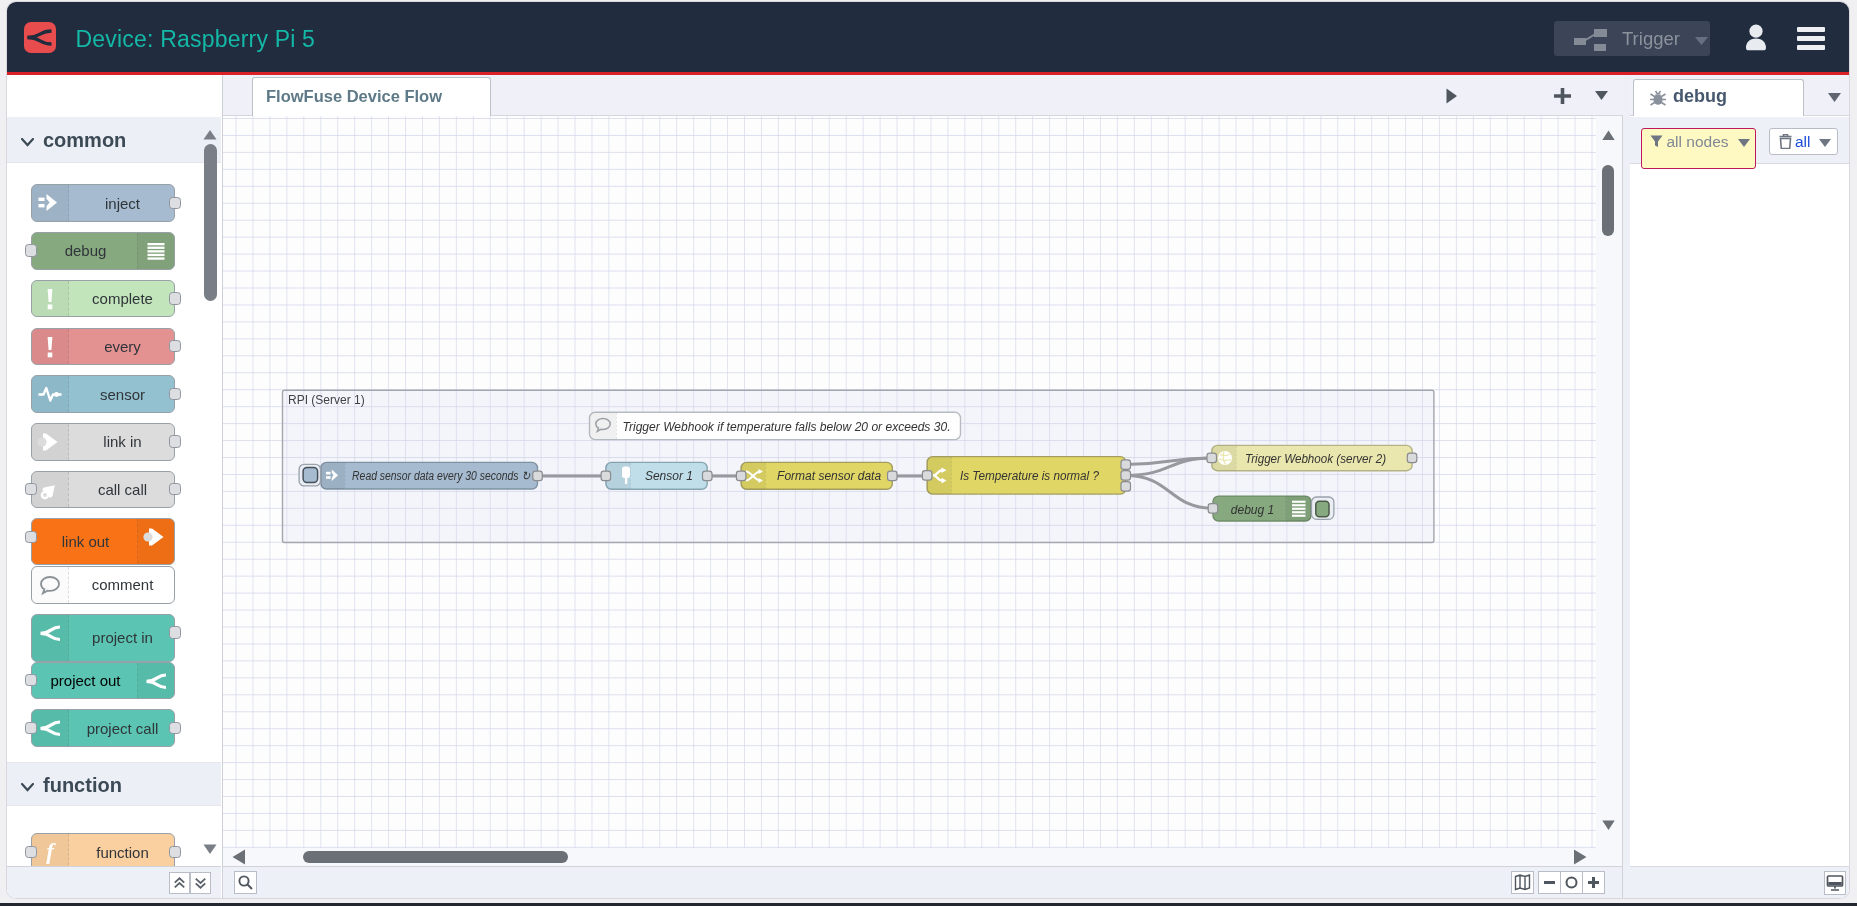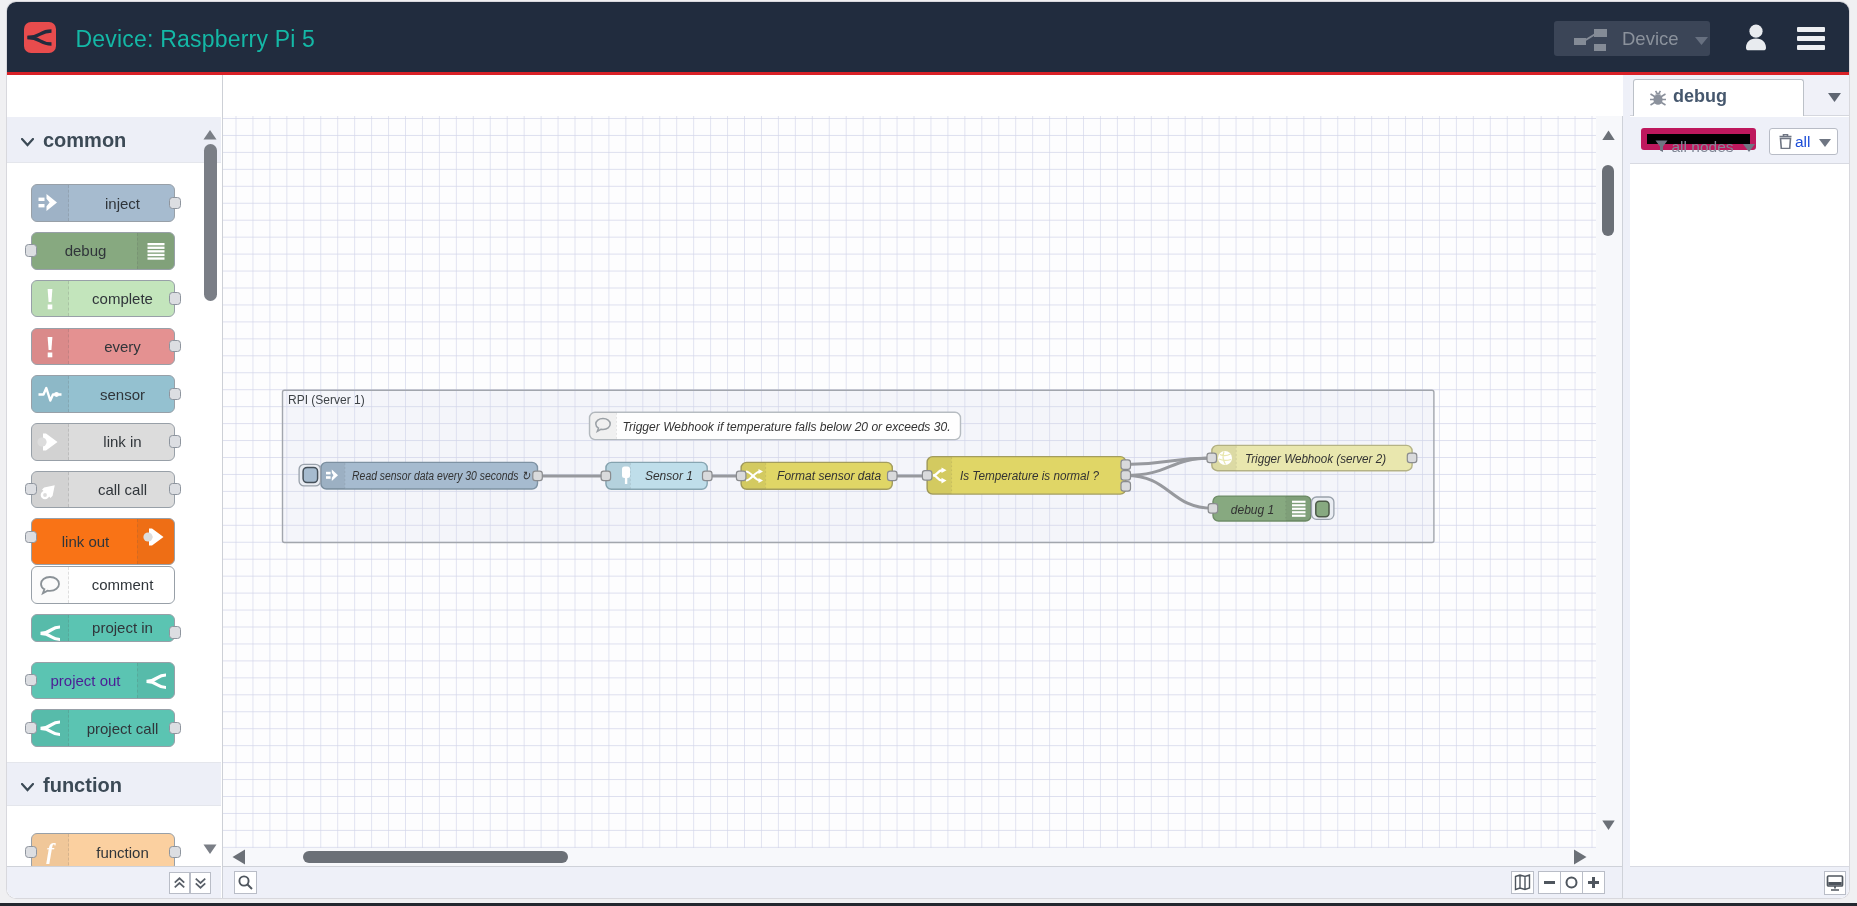--- a/index.html
+++ b/index.html
@@ -21,21 +21,21 @@
   <div class="abs" style="left:68.5px;top:24px;font-size:23px;color:#14b8a6;letter-spacing:0.2px">Device: Raspberry Pi 5</div>
   <div class="abs" style="left:1547px;top:19px;width:156px;height:35px;background:#3b4557;border-radius:3px">
    <svg class="abs" style="left:20px;top:8px" width="34" height="22" viewBox="0 0 34 22">
     <g fill="#848b96" stroke="none">
      <rect x="0" y="9" width="12" height="7"></rect>
      <rect x="20" y="0" width="13" height="8"></rect>
      <rect x="20" y="15" width="12" height="7"></rect>
     </g>
     <path d="M10 12 L23 4" stroke="#848b96" stroke-width="2" fill="none"></path>
    </svg>
-   <span class="abs" style="left:68px;top:7px;font-size:18.5px;color:#8b929c">Device</span>
+   <span class="abs" style="left:68px;top:7px;font-size:18.5px;color:#8b929c">Trigger</span>
    <svg class="abs" style="left:141px;top:16px" width="13" height="8" viewBox="0 0 13 8">
           <path d="M0 0 L13 0 L6.5 8 Z" fill="#677080"></path>
         </svg>
   </div>
   <svg class="abs" style="left:1737px;top:22px" width="24" height="27" viewBox="0 0 24 27">
    <circle cx="12" cy="7.2" r="6.6" fill="#e8ebef"></circle>
    <path d="M12 14.5 c-6.5 0-10 4.2-10 9.2 0 1.8 1 2.6 2.6 2.6 h14.8 c1.6 0 2.6-0.8 2.6-2.6 0-5-3.5-9.2-10-9.2z" fill="#e8ebef"></path>
   </svg>
   <div class="abs" style="left:1790px;top:24.6px;width:28px;height:5px;background:#edeff2;border-radius:1px"></div>
   <div class="abs" style="left:1790px;top:33.8px;width:28px;height:5px;background:#edeff2;border-radius:1px"></div>
@@ -171,40 +171,40 @@
 <div class="abs" style="left:24px;top:491.2px;width:144px;height:37.5px;background:#ffffff;border:1.4px solid #98a0a8;border-radius:6px">
         <div class="abs" style="left:0;top:0;width:37px;height:100%;background:rgba(0,0,0,0.015);border-right:1px dashed rgba(90,90,90,0.18);border-radius:5px 0 0 5px">
           <div class="abs" style="left:5px;top:5px">
             <svg width="26" height="26" viewBox="0 0 26 26">
               <path d="M13 5 c-5.2 0-9 3.1-9 6.9 0 2.2 1.3 4.1 3.4 5.3 l-1.5 4.1 4.6-2.7 c0.8 0.15 1.7 0.2 2.5 0.2 5.2 0 9-3.1 9-6.9 S18.2 5 13 5z" fill="none" stroke="#8b9297" stroke-width="1.8"></path>
             </svg>
           </div>
         </div>
         <div class="abs" style="left:37px;top:0;width:107px;height:100%;display:flex;align-items:center;justify-content:center;font-size:15px;color:#30353a">comment</div>
       </div>
-<div class="abs" style="left:24px;top:538.9px;width:144px;height:28px;background:#5bc4b2;border:1.4px solid #98a0a8;border-radius:6px">
+<div class="abs" style="left:24px;top:538.9px;width:144px;height:48px;background:#5bc4b2;border:1.4px solid #98a0a8;border-radius:6px">
         <div class="abs" style="left:0;top:0;width:37px;height:100%;background:rgba(0,0,0,0.045);border-right:1px dashed rgba(90,90,90,0.18);border-radius:5px 0 0 5px">
           <div class="abs" style="left:5px;top:5px">
             <svg width="26" height="26" viewBox="0 0 26 26">
               <path d="M23 7 C13 7 15.5 13 3.5 13.4 M23 19.5 C13 19.5 15.5 13.8 3.5 13.4" fill="none" stroke="#fff" stroke-width="3.2"></path>
             </svg>
           </div>
         </div>
         <div class="abs" style="left:37px;top:0;width:107px;height:100%;display:flex;align-items:center;justify-content:center;font-size:15px;color:#30353a">project in</div>
       </div>
       <div class="abs" style="left:162px;top:551.1px;width:11.5px;height:12.5px;background:#dcdee2;border:1.6px solid #8e959e;border-radius:3.5px"></div>
 <div class="abs" style="left:24px;top:586.6px;width:144px;height:37.5px;background:#5bc4b2;border:1.4px solid #98a0a8;border-radius:6px">
         <div class="abs" style="right:0;top:0;width:37px;height:100%;background:rgba(0,0,0,0.045);border-left:1px dashed rgba(90,90,90,0.18);border-radius:0 5px 5px 0">
           <div class="abs" style="left:5px;top:5px">
             <svg width="26" height="26" viewBox="0 0 26 26">
               <path d="M23 7 C13 7 15.5 13 3.5 13.4 M23 19.5 C13 19.5 15.5 13.8 3.5 13.4" fill="none" stroke="#fff" stroke-width="3.2"></path>
             </svg>
           </div>
         </div>
-        <div class="abs" style="left:0px;top:0;width:107px;height:100%;display:flex;align-items:center;justify-content:center;font-size:15px;color:#4c1d95">project out</div>
+        <div class="abs" style="left:0px;top:0;width:107px;height:100%;display:flex;align-items:center;justify-content:center;font-size:15px;color:#000000">project out</div>
       </div>
       <div class="abs" style="left:18px;top:598.8px;width:11.5px;height:12.5px;background:#dcdee2;border:1.6px solid #8e959e;border-radius:3.5px"></div>
 <div class="abs" style="left:24px;top:634.3px;width:144px;height:37.5px;background:#5bc4b2;border:1.4px solid #98a0a8;border-radius:6px">
         <div class="abs" style="left:0;top:0;width:37px;height:100%;background:rgba(0,0,0,0.045);border-right:1px dashed rgba(90,90,90,0.18);border-radius:5px 0 0 5px">
           <div class="abs" style="left:5px;top:5px">
             <svg width="26" height="26" viewBox="0 0 26 26">
               <path d="M23 7 C13 7 15.5 13 3.5 13.4 M23 19.5 C13 19.5 15.5 13.8 3.5 13.4" fill="none" stroke="#fff" stroke-width="3.2"></path>
             </svg>
           </div>
         </div>
@@ -245,20 +245,34 @@
      <svg width="19" height="20" viewBox="0 0 20 20">
             <g fill="none" stroke="#5a6069" stroke-width="1.8">
               <path d="M5 5.5 L10 10 L15 5.5"></path>
               <path d="M5 10.5 L10 15 L15 10.5"></path>
             </g>
           </svg>
    </div>
   </div>
  </div>
 
+ <div class="abs" style="left:215.5px;top:73px;width:1400.5px;height:41px;background:#f0f1f8;border-bottom:1px solid #d5d7de">
+  <div class="abs" style="left:29.5px;top:2px;width:239px;height:39px;background:#fff;border:1px solid #bcc1c8;border-bottom:none;border-radius:3px 3px 0 0">
+   <span class="abs" style="left:13px;top:9px;font-size:16.5px;font-weight:bold;color:#5e7a88">FlowFuse Device Flow</span>
+  </div>
+  <svg class="abs" style="left:1222.5px;top:13px" width="13" height="16" viewBox="0 0 13 16">
+        <path d="M1.5 0.5 L12 8 L1.5 15.5 Z" fill="#4f565e"></path>
+      </svg>
+  <svg class="abs" style="left:1331px;top:13px" width="17" height="16" viewBox="0 0 17 16">
+        <path d="M6.7 0 h3.6 v6.2 H17 v3.6 h-6.7 V16 H6.7 V9.8 H0 V6.2 h6.7 Z" fill="#4f565e"></path>
+      </svg>
+  <svg class="abs" style="left:1372.5px;top:16px" width="13" height="9" viewBox="0 0 13 9">
+        <path d="M0 0 L13 0 L6.5 9 Z" fill="#4f565e"></path>
+      </svg>
+ </div>
 
  <div class="abs" style="left:215.5px;top:114px;width:1400.5px;height:752px;background:#f7f8fb;border-right:1.5px solid #cfd2d9">
 <svg class="abs" style="left:0;top:0" width="1373" height="732" viewBox="0 0 1373 732">
         <defs>
           <pattern id="grid" width="16.95" height="16.95" patternUnits="userSpaceOnUse" x="12.5" y="2">
             <path d="M16.95 0 L0 0 0 16.95" fill="none" stroke="#d3d6ea" stroke-width="1.3"></path>
           </pattern>
         </defs>
         <rect x="0" y="0" width="1373" height="732" fill="#fdfdfe"></rect>
         <rect x="0" y="0" width="1373" height="732" fill="url(#grid)"></rect>
@@ -428,21 +442,21 @@
             <path d="M6 6.5 a3.2 2.8 0 0 1 6 0 Z"></path>
     <path d="M1 11.5 h4.5 M12.5 11.5 H17 M1.5 6 l4.5 2.7 M16.5 6 L12 8.7 M1.5 17 L6 14.3 M16.5 17 L12 14.3 M6.5 3 L8 5 M11.5 3 L10 5" stroke="#8b919c" stroke-width="1.6" fill="none"></path>
           </g>
    </svg>
    <span class="abs" style="left:39px;top:6px;font-size:18px;font-weight:bold;color:#45576d">debug</span>
   </div>
   <svg class="abs" style="left:198px;top:18px" width="13" height="9" viewBox="0 0 13 9">
         <path d="M0 0 L13 0 L6.5 9 Z" fill="#5f6672"></path>
       </svg>
   <div class="abs" style="left:0;top:42px;width:219px;height:47px;background:#eef0f8;border-bottom:1px solid #d8dae2">
-   <div class="abs" style="left:10.5px;top:11px;width:115.5px;height:22px;background:#000000;border:6px solid #be185d;border-radius:3px">
+   <div class="abs" style="left:10.5px;top:11px;width:115.5px;height:41px;background:#fef9c3;border:1px solid #be185d;border-radius:3px">
     <svg class="abs" style="left:8px;top:6px" width="13" height="13" viewBox="0 0 13 13">
             <path d="M0.5 0.5 h12 L8 6.5 V12 L5 10.5 V6.5 Z" fill="#6f7683"></path>
           </svg>
     <span class="abs" style="left:25px;top:3.5px;font-size:15.5px;color:#818896">all nodes</span>
     <svg class="abs" style="left:96px;top:10px" width="12" height="8" viewBox="0 0 12 8">
             <path d="M0 0 L12 0 L6 8 Z" fill="#6f7683"></path>
           </svg>
    </div>
    <div class="abs" style="left:139px;top:11px;width:69px;height:27px;background:#fff;border:1px solid #b8bcc6;border-radius:3px">
     <svg class="abs" style="left:9px;top:5px" width="13" height="15" viewBox="0 0 13 15">

